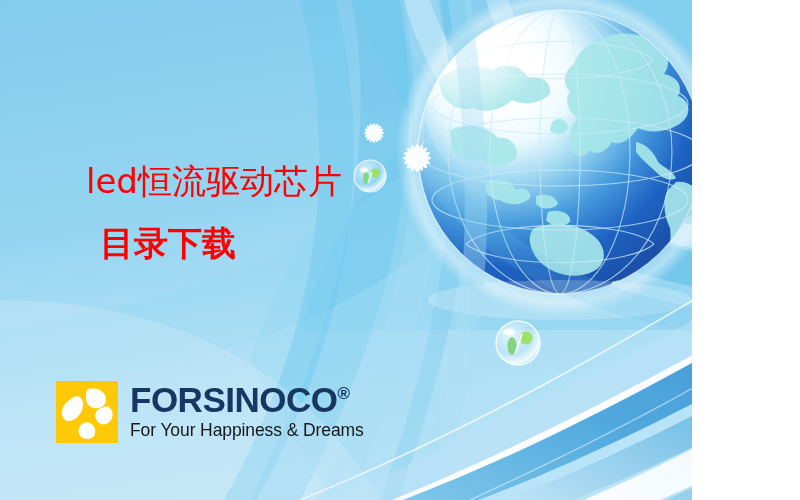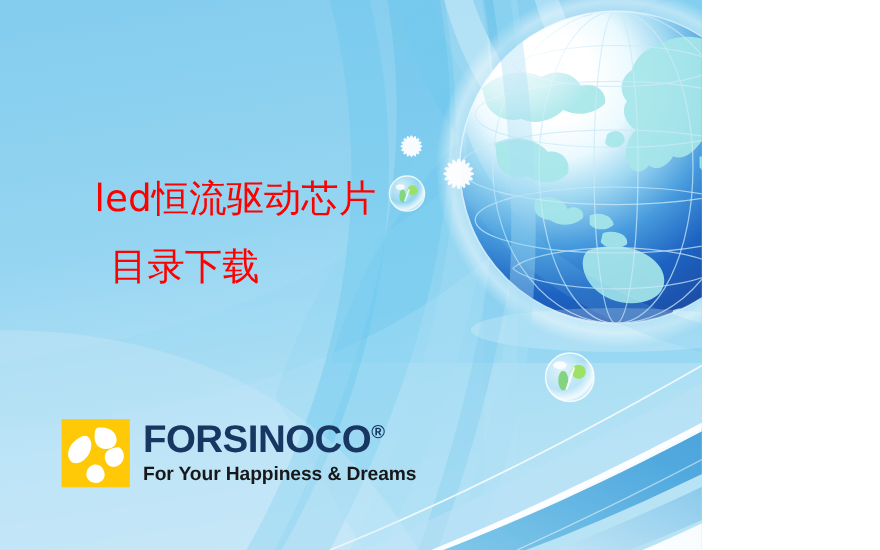--- a/index.html
+++ b/index.html
@@ -7,21 +7,21 @@
     margin: 0;
     padding: 0;
     background: #ffffff;
   }
   body {
     font-family: "Liberation Sans", sans-serif;
   }
 
   #banner {
     position: relative;
-    width: 638px;
+    width: 692px;
     height: 500px;
     overflow: hidden;
     background: #8ACFEF;
   }
 
   #bg-svg {
     position: absolute;
     left: 0;
     top: 0;
     width: 800px;
@@ -44,20 +44,21 @@
     letter-spacing: 0px;
     white-space: nowrap;
   }
   #headline .line1 {
     display: block;
   }
   #headline .line2 {
     display: block;
     margin-top: 28px;
     margin-left: 14px;
+    font-weight: bold;
   }
 
   
   #logo {
     position: absolute;
     left: 56px;
     top: 381px;
     z-index: 40;
     display: flex;
     align-items: flex-start;
@@ -86,21 +87,21 @@
   #logo-wordmark .reg {
     font-size: 17px;
     vertical-align: super;
     line-height: 1;
     letter-spacing: 0;
   }
   #logo-tagline {
     color: #17181A;
     font-family: "Liberation Sans", sans-serif;
     font-size: 17.5px;
-    font-weight: bold;
+    font-weight: normal;
     line-height: 1;
     margin-top: 5px;
     letter-spacing: -0.1px;
     white-space: nowrap;
   }
 </style>
 </head>
 <body>
 
 <div id="banner">

